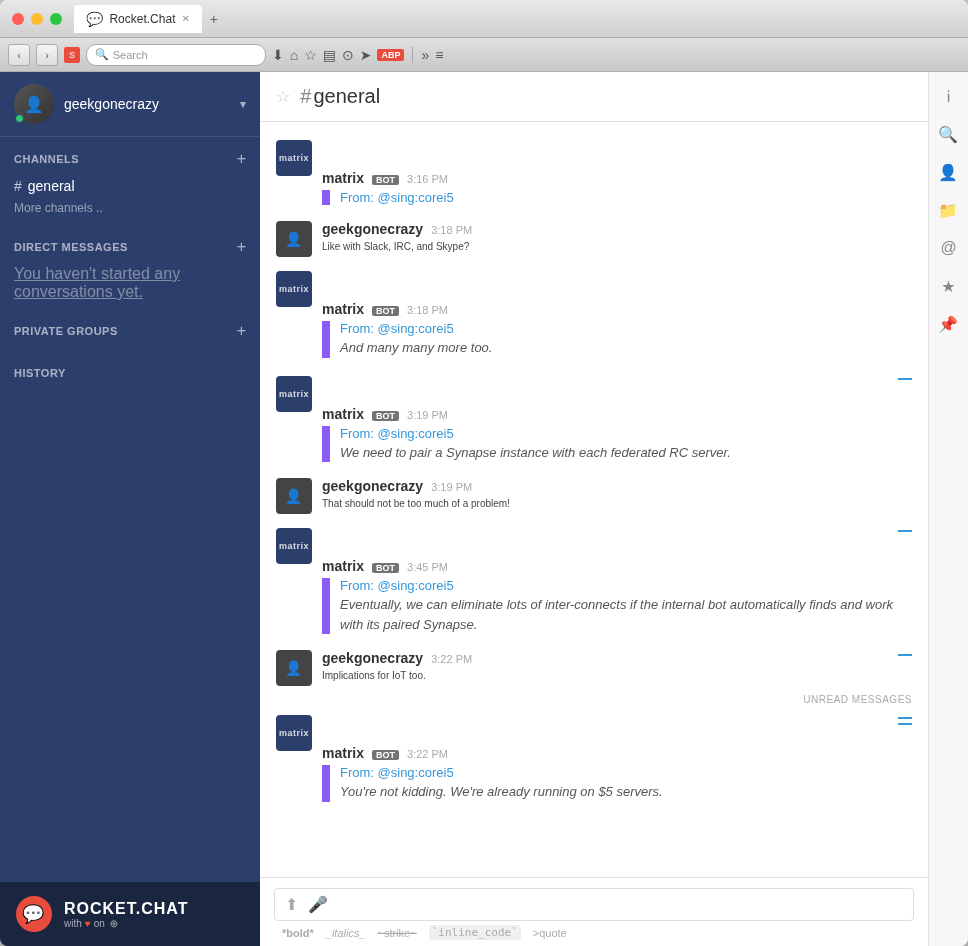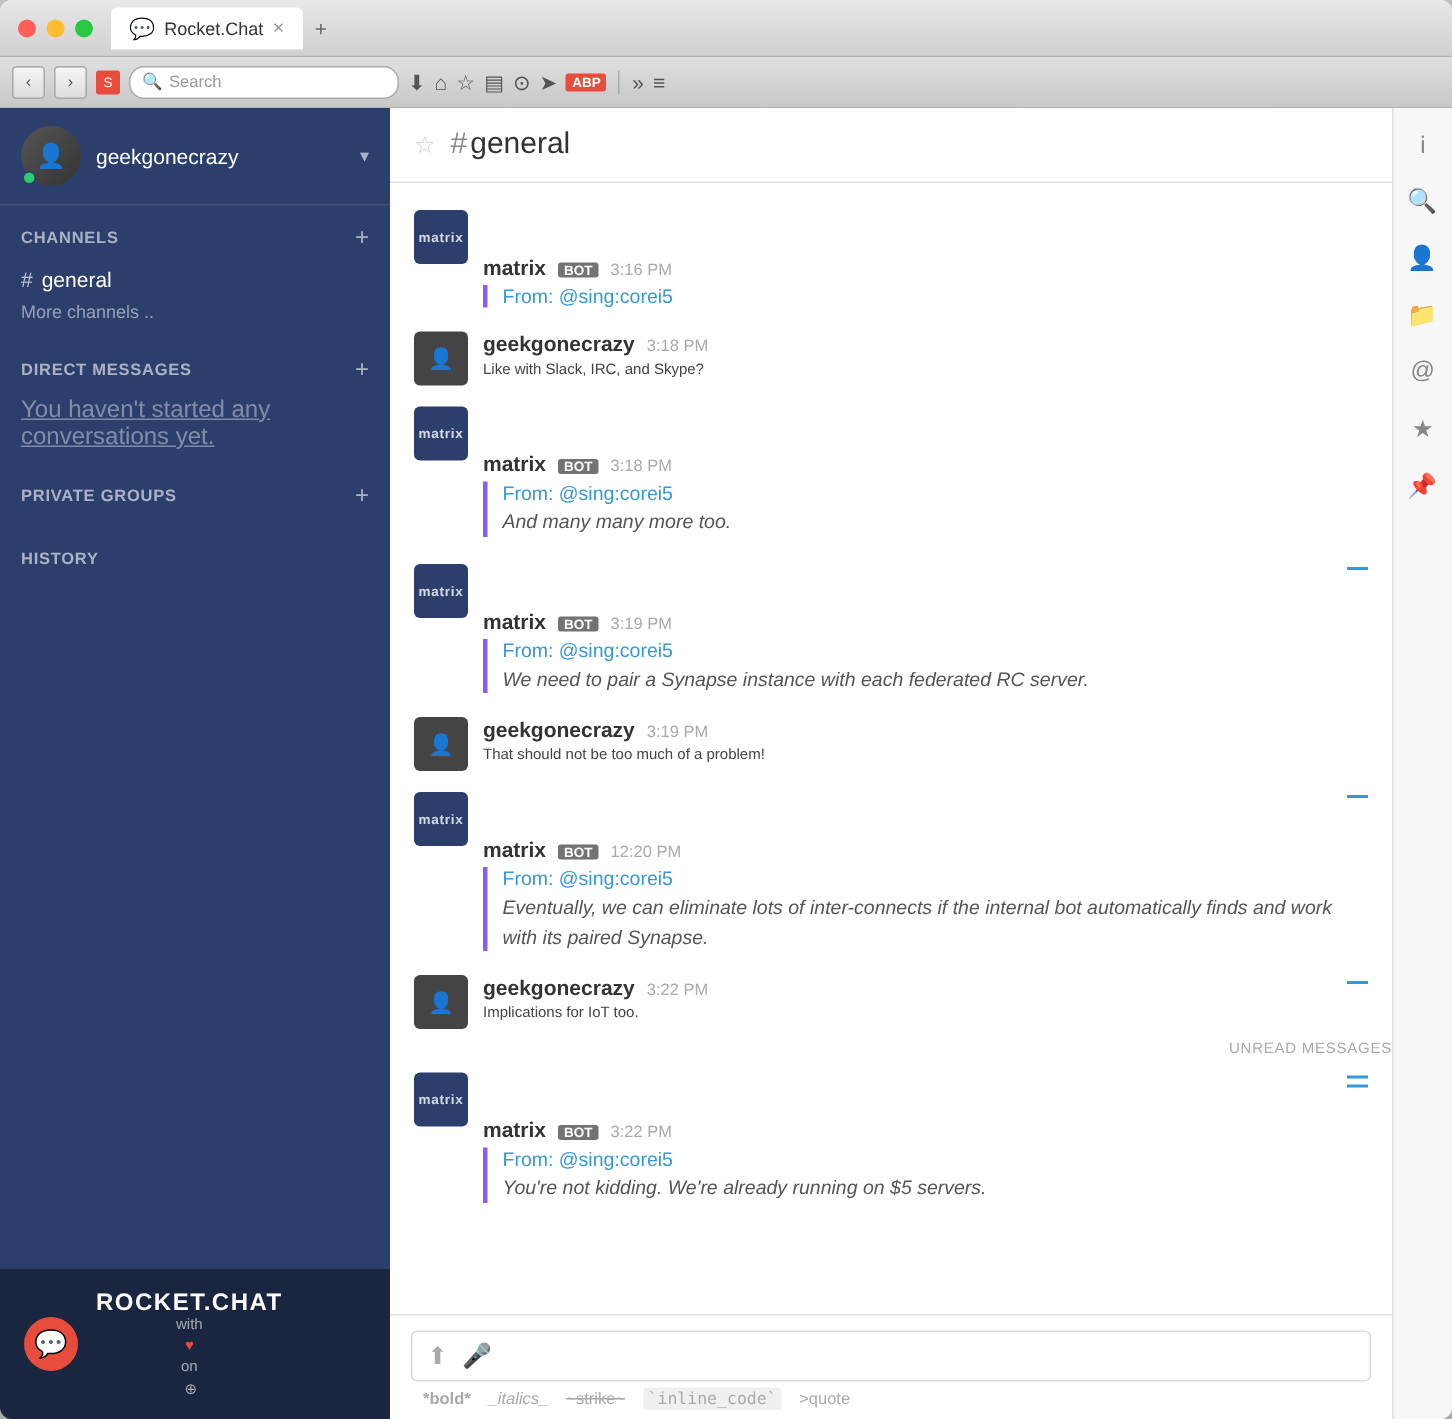--- a/index.html
+++ b/index.html
@@ -169,21 +169,21 @@
     .sidebar-bottom {
       margin-top: auto;
       background: #1a2540;
       padding: 14px 16px;
       display: flex;
       align-items: center;
       gap: 12px;
     }
     .rocket-logo { width: 36px; height: 36px; background: #e74c3c; border-radius: 50%; display: flex; align-items: center; justify-content: center; font-size: 18px; color: white; flex-shrink: 0; }
     .rocket-brand { color: white; font-size: 16px; font-weight: 700; letter-spacing: 1px; }
-    .rocket-tagline { color: rgba(255,255,255,0.6); font-size: 10px; display: flex; align-items: center; gap: 3px; flex-direction: column; }
+    .rocket-tagline { color: rgba(255,255,255,0.6); font-size: 10px; display: flex; align-items: flex-end; gap: 3px; }
     .heart-icon { color: #e74c3c; }
 
     
     .main-area {
       flex: 1;
       display: flex;
       overflow: hidden;
     }
 
     .chat-panel {
@@ -236,32 +236,32 @@
       font-size: 14px; color: #aaa;
     }
 
     .msg-content { flex: 1; }
     .msg-header { display: flex; align-items: baseline; gap: 8px; margin-bottom: 2px; }
     .msg-sender { font-weight: 600; font-size: 14px; color: #333; }
     .msg-bot-badge { background: #737373; color: white; font-size: 9px; padding: 0 4px; border-radius: 2px; font-weight: bold; margin-top: 37px; }
     .msg-time { font-size: 11px; color: #aaa; }
     .msg-text { font-size: 10px; color: #444; line-height: 1.5; }
     .msg-quoted {
-      border-left: 3px solid #8b5cf6;
+      border-left: 8px solid #8b5cf6;
       padding-left: 10px;
       margin: 4px 0;
     }
     .msg-from { color: #3498db; font-size: 13px; font-weight: 500; margin-bottom: 2px; }
     .msg-quoted-text { font-style: italic; font-size: 13px; color: #555; line-height: 1.5; }
 
     .unread-divider {
       display: flex;
       align-items: center;
       justify-content: flex-end;
-      padding: 2px 0;
+      padding: 2px 16px;
     }
     .unread-label { font-size: 10px; color: #aaa; text-transform: uppercase; letter-spacing: 0.5px; }
 
     
     .message-input-area {
       border-top: 1px solid #e0e0e0;
       padding: 10px 14px 6px;
     }
     .input-row {
       display: flex;
@@ -498,21 +498,21 @@
               <div class="msg-text">That should not be too much of a problem!</div>
             </div>
           </div>
 
           <div class="message-group" style="position:relative;">
             <div class="matrix-avatar">matrix</div>
             <div class="msg-content">
               <div class="msg-header">
                 <span class="msg-sender">matrix</span>
                 <span class="msg-bot-badge">BOT</span>
-                <span class="msg-time">12:20 PM</span>
+                <span class="msg-time">3:45 PM</span>
               </div>
               <div class="msg-quoted">
                 <div class="msg-from">From: @sing:corei5</div>
                 <div class="msg-quoted-text">Eventually, we can eliminate lots of inter-connects if the internal bot automatically finds and work with its paired Synapse.</div>
               </div>
             </div>
             <div style="position:absolute; right:16px; top:10px;">
               <div style="width:14px; border-top:2px solid #3498db;"></div>
             </div>
           </div>

